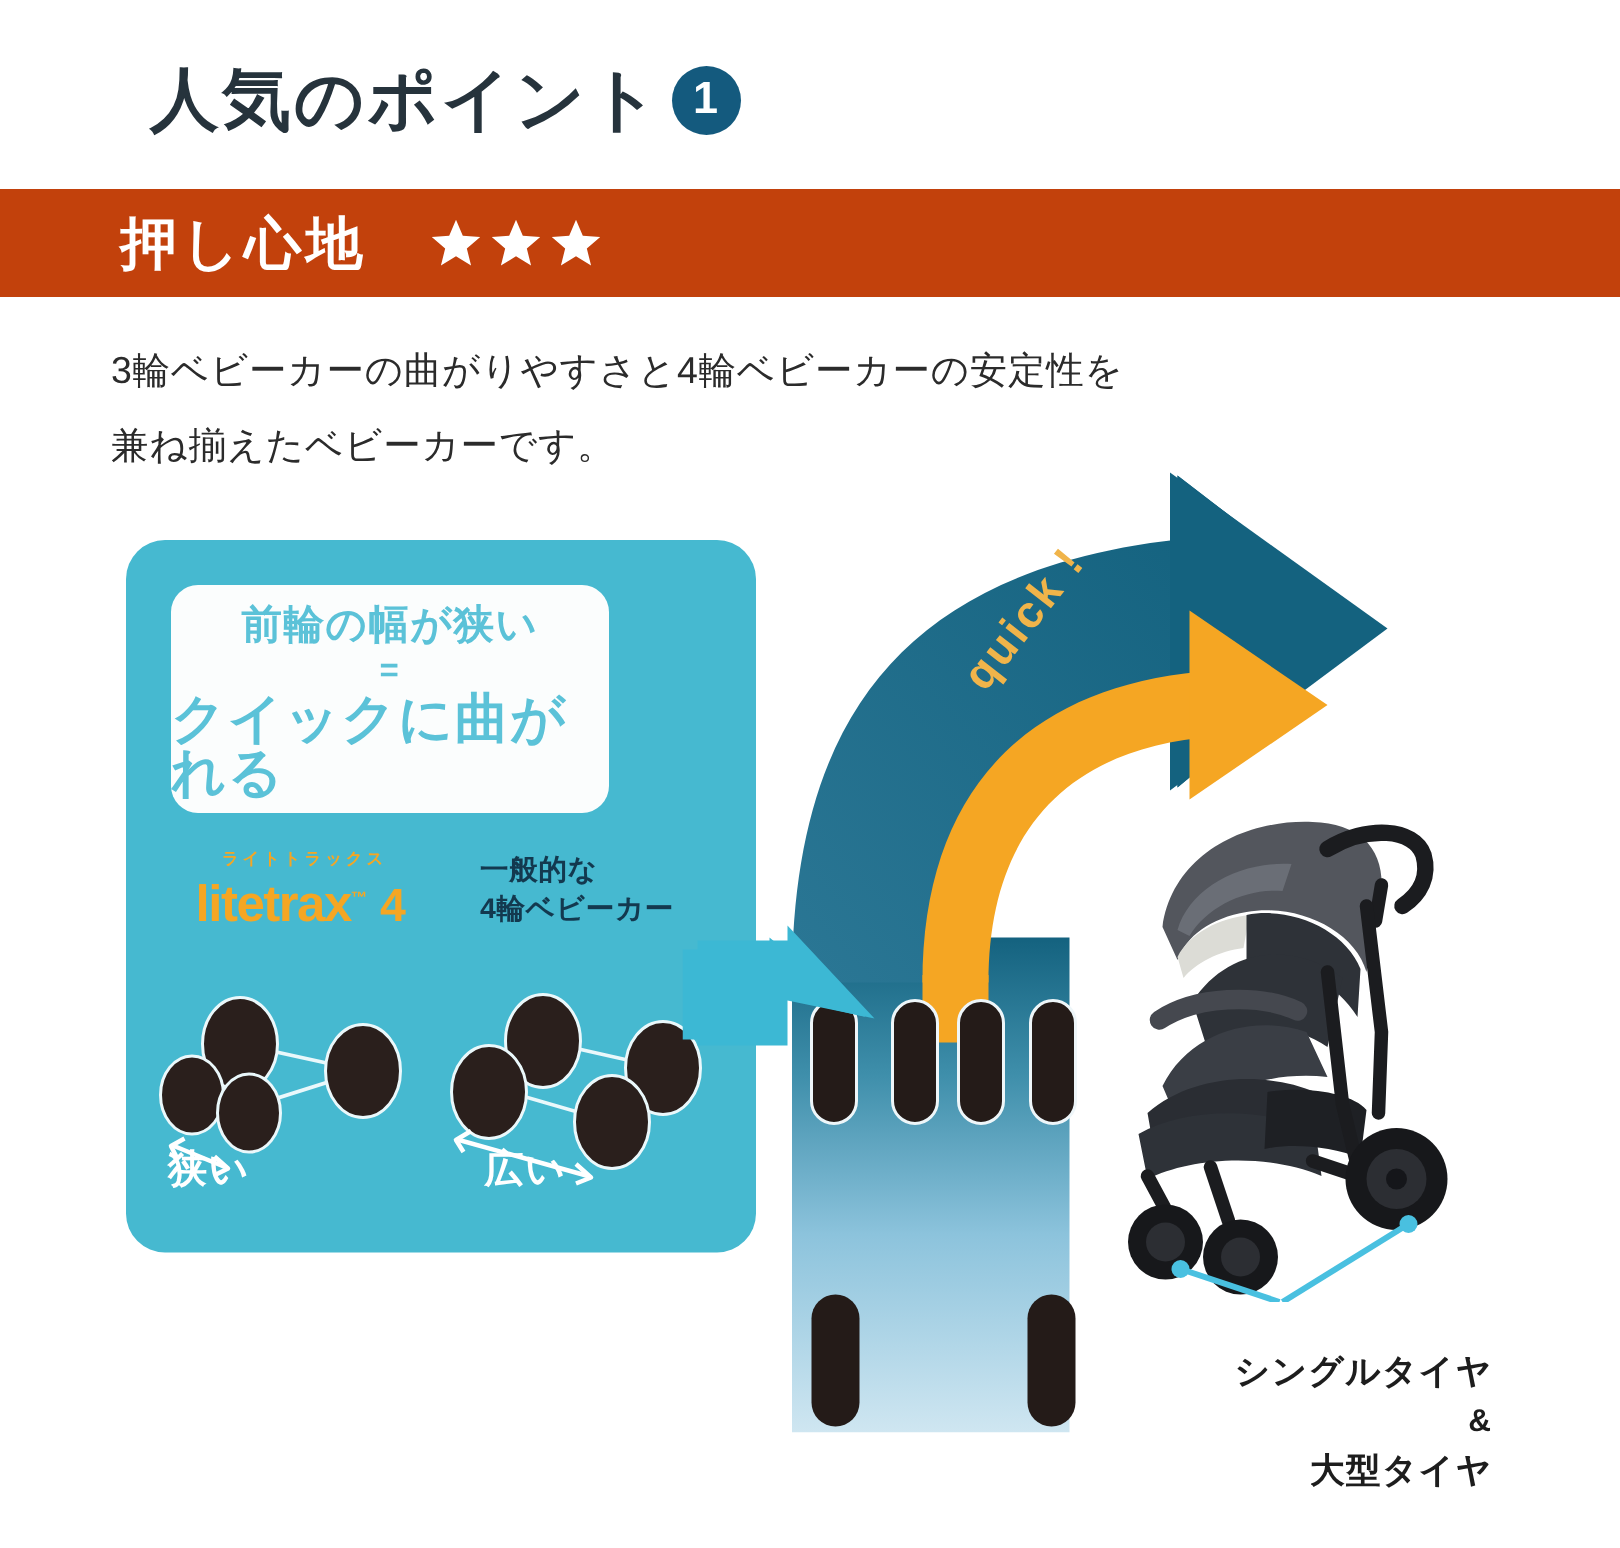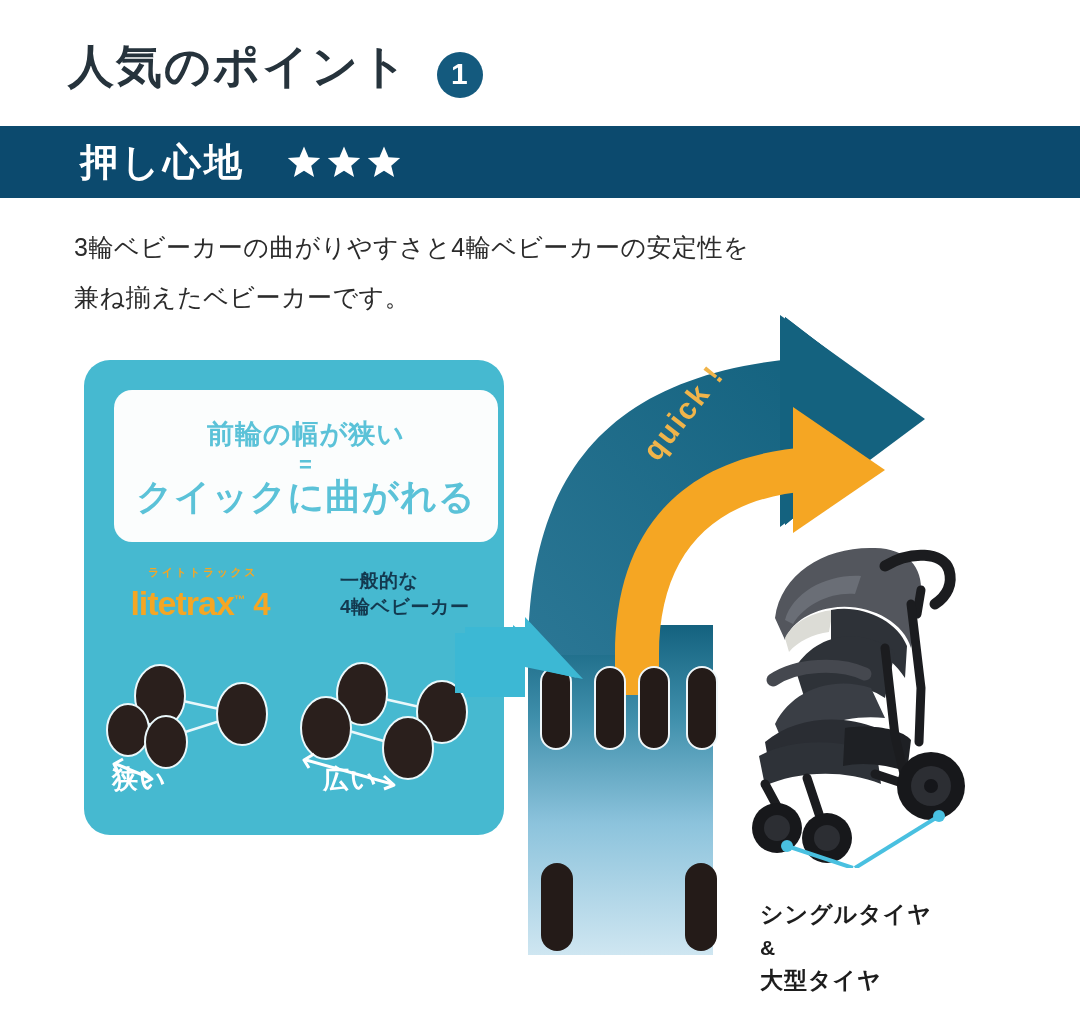--- a/index.html
+++ b/index.html
@@ -6,38 +6,38 @@
   html, body {
     width: 1080px; height: 1032px;
     background: #ffffff;
     font-family: "Liberation Sans", "DejaVu Sans", sans-serif;
     overflow: hidden;
   }
   #page { position: relative; width: 1080px; height: 1032px; background: #fff; }
 
   
   .page-title {
-    position: absolute; left: 68px; top: 36px;
+    position: absolute; left: 100px; top: 36px;
     font-size: 46px; font-weight: 700; letter-spacing: 2px;
     color: #26333c; white-space: nowrap;
-    display: flex; align-items: flex-end; gap: 28px;
+    display: flex; align-items: center; gap: 7px;
   }
   .badge-num {
     display: inline-flex; align-items: center; justify-content: center;
     width: 46px; height: 46px; border-radius: 50%;
     background: #145a7e; color: #ffffff;
     font-size: 30px; font-weight: 700; line-height: 1;
     padding-bottom: 3px;
   }
 
   
   .banner {
     position: absolute; left: 0; top: 126px;
     width: 1080px; height: 72px;
-    background: #0c4a6e;
+    background: #c2410c;
     display: flex; align-items: center;
   }
   .banner-label {
     margin-left: 80px;
     font-size: 38px; font-weight: 700; letter-spacing: 3px;
     color: #ffffff; white-space: nowrap;
   }
   .stars {
     margin-left: 42px; display: flex; gap: 6px;
   }
@@ -51,21 +51,21 @@
   }
 
   
   .panel {
     position: absolute; left: 84px; top: 360px;
     width: 420px; height: 475px;
     background: #46b9d0; border-radius: 26px;
   }
   .callout {
     position: absolute; left: 30px; top: 30px;
-    width: 384px; height: 152px;
+    width: 292px; height: 152px;
     background: #fbfdfd; border-radius: 18px;
     display: flex; flex-direction: column;
     align-items: center; justify-content: center;
     color: #5bc2d8; font-weight: 700; letter-spacing: 1px;
   }
   .callout-l1 { font-size: 27px; line-height: 34px; }
   .callout-eq { font-size: 22px; line-height: 28px; }
   .callout-l2 { font-size: 36px; line-height: 36px; }
 
   
@@ -77,21 +77,21 @@
   .logo-word {
     font-size: 34px; font-weight: 700; color: #f5a623;
     letter-spacing: -1px; line-height: 36px; white-space: nowrap;
   }
   .logo-tm { font-size: 11px; vertical-align: super; letter-spacing: 0; }
   .logo-four { font-size: 31px; }
 
   .compare-label {
     position: absolute; left: 236px; top: 208px;
     font-size: 19px; font-weight: 700; color: #13394f;
-    line-height: 26px; letter-spacing: 0.5px; margin-left: 20px;
+    line-height: 26px; letter-spacing: 0.5px;
   }
 
   .diagram { position: absolute; }
   .diagram.left  { left: 10px;  top: 288px; width: 200px; height: 160px; }
   .diagram.right { left: 208px; top: 288px; width: 205px; height: 160px; }
 
   .width-label {
     position: absolute; font-size: 26px; font-weight: 700;
     color: #ffffff; letter-spacing: 1px;
   }
@@ -108,21 +108,21 @@
   .quick-text {
     position: absolute; left: 636px; top: 446px;
     font-size: 30px; font-weight: 700; color: #f0b44a;
     letter-spacing: 2px; transform: rotate(-52deg);
     transform-origin: left top; white-space: nowrap;
   }
 
   
   .tire-caption {
     position: absolute; left: 760px; top: 898px; width: 235px;
-    text-align: left; color: #1d1d1d;
+    text-align: right; color: #1d1d1d;
     font-size: 23px; font-weight: 700; line-height: 33px;
     letter-spacing: 1px;
   }
   .tire-amp { font-size: 21px; }
 </style>
 </head>
 <body>
 
 <div id="page">
 

